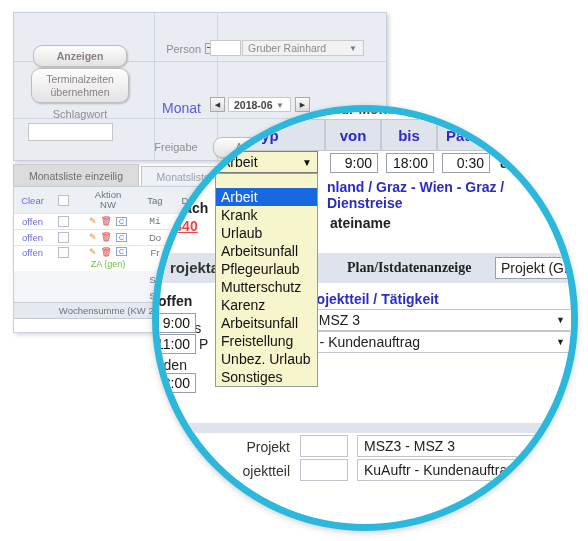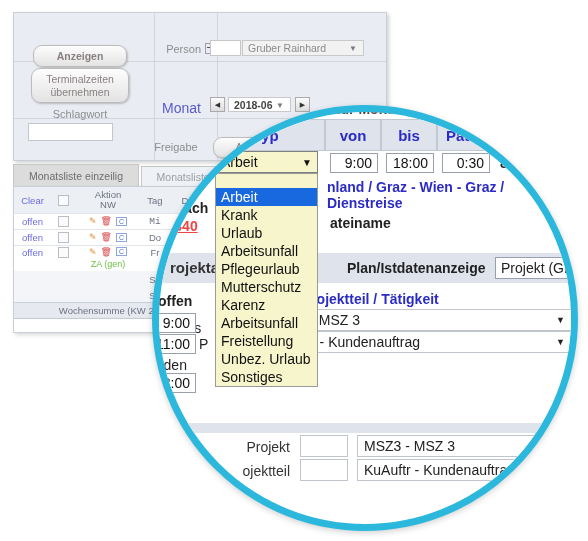--- a/index.html
+++ b/index.html
@@ -279,21 +279,21 @@
     <div class="m-darktext" style="left:22px;top:95px;font-weight:bold;">Nach</div>
     <div class="m-darktext" style="left:6px;top:113px;">
       <span style="color:#ef4444;font-weight:bold;text-decoration:underline;">e: 340</span>
     </div>
     <div class="m-darktext" style="left:178px;top:110px;font-weight:bold;">ateiname</div>
 
     <div class="m-partialtext" style="left:18px;top:156px;">rojekta</div>
 
     <div class="m-panelhead" style="left:0px;top:148px;width:426px;height:30px;background:#dfe3ec;border:none;"></div>
     <div class="m-partialtext" style="left:18px;top:154px;">rojekta</div>
-    <div class="m-darktext" style="left:195px;top:155px;font-weight:bold;">Plan/Istdatenanzeige</div>
+    <div class="m-darktext" style="left:195px;top:155px;font-weight:bold;font-family:Liberation Serif, serif;">Plan/Istdatenanzeige</div>
     <div class="m-selectbox" style="left:343px;top:152px;width:90px;height:22px;">
       <span>Projekt (Gr</span>
     </div>
 
     <div class="m-bluetext" style="left:100px;top:186px;">rojekt / Projektteil / Tätigkeit</div>
 
     <div class="m-darktext" style="left:6px;top:188px;font-weight:bold;">offen</div>
     <div class="m-darktext" style="left:4px;top:215px;">on / bis</div>
     <div class="m-input" style="left:-2px;top:210px;width:0;height:0;border:none;"></div>
 

